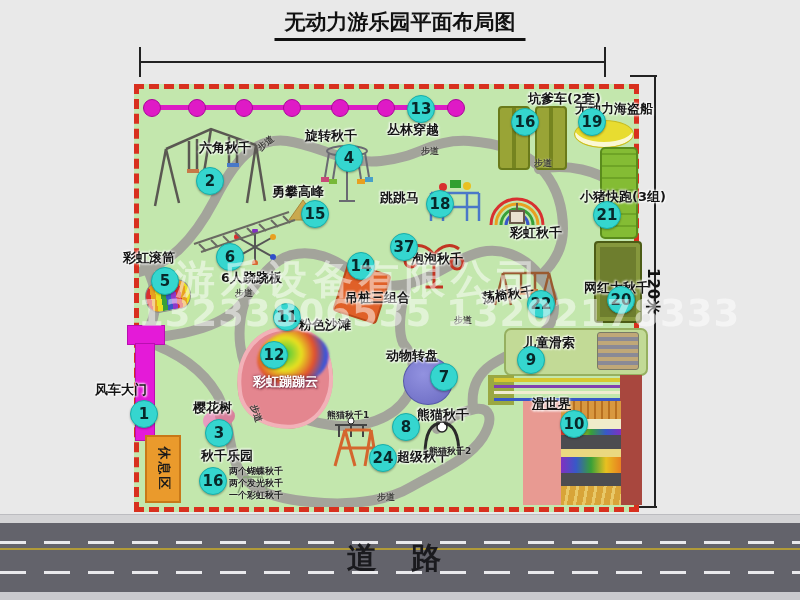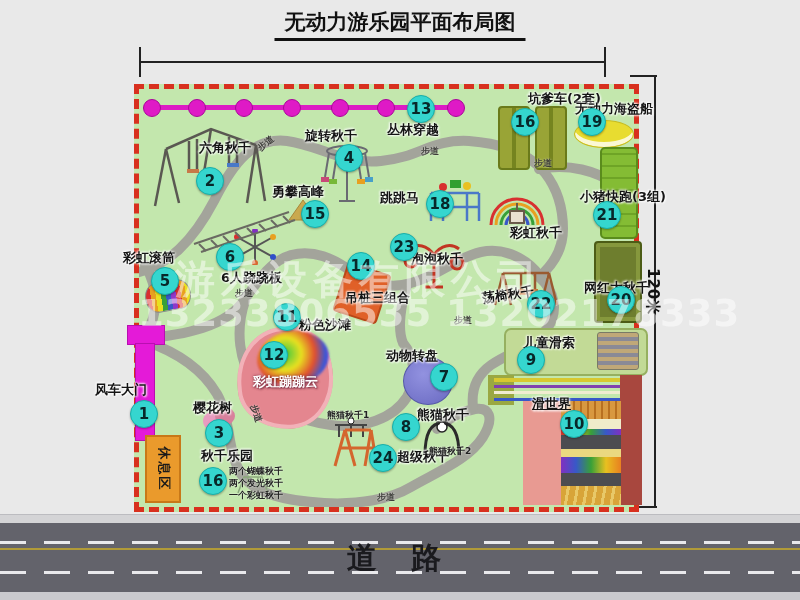--- a/index.html
+++ b/index.html
@@ -343,21 +343,21 @@
       <div class="mk" style="left:268px;top:6px;">13</div>
       <div class="mk" style="left:208px;top:163px;">14</div>
       <div class="mk" style="left:162px;top:111px;">15</div>
       <div class="mk" style="left:60px;top:378px;">16</div>
       <div class="mk" style="left:372px;top:19px;">16</div>
       <div class="mk" style="left:287px;top:101px;">18</div>
       <div class="mk" style="left:439px;top:19px;">19</div>
       <div class="mk" style="left:468px;top:197px;">20</div>
       <div class="mk" style="left:454px;top:112px;">21</div>
       <div class="mk" style="left:388px;top:173px;margin-top:28px;">22</div>
-      <div class="mk" style="left:251px;top:144px;">23</div>
+      <div class="mk" style="left:251px;top:144px;">37</div>
       <div class="mk" style="left:230px;top:355px;">24</div>
 
     </div>
   </div>
 
   <div class="wm" style="left:175px;top:252px;font-size:40px;letter-spacing:6px;">游乐设备有限公司</div>
   <div class="wm" style="left:138px;top:292px;font-size:37px;letter-spacing:1px;">13233806535 13202178333</div>
 
   <div class="road">
     <div class="walk-top"></div>

